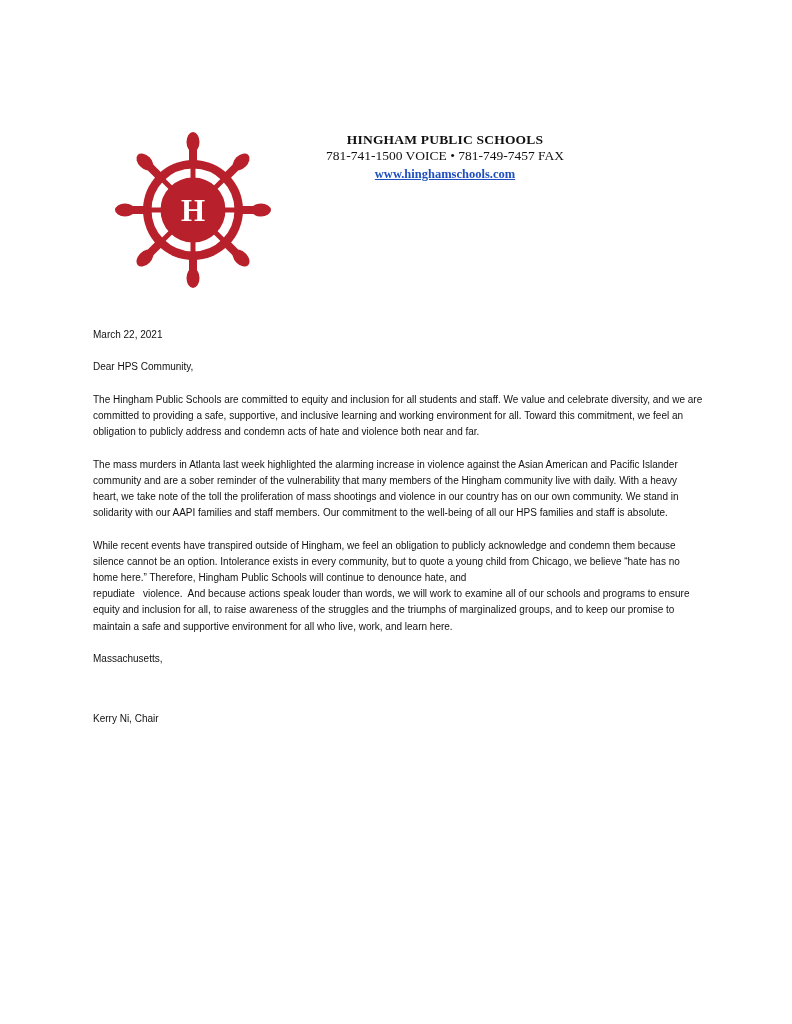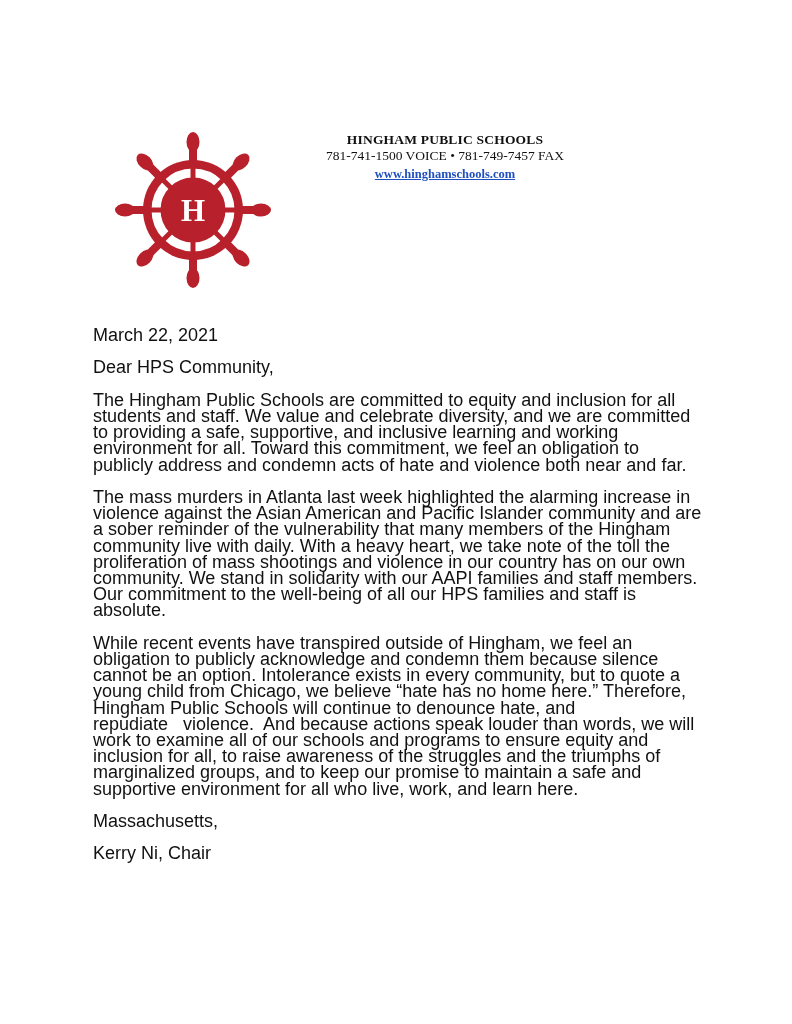--- a/index.html
+++ b/index.html
@@ -48,33 +48,34 @@
       color: #1f4fbf;
       text-decoration: underline;
       cursor: pointer;
       font-weight: bold;
     }
     .letter {
       position: absolute;
       left: 93px;
       top: 327px;
       width: 610px;
-      font-size: 18px;
+      font-size: 10px;
       line-height: 16.2px;
     }
     .letter p {
       margin: 0 0 16.2px 0;
     }
     .date { margin-bottom: 16.2px; }
     .sig-row {
       display: flex;
       margin-bottom: 16.2px;
     }
     .sig-col {
       width: 326px;
+      margin-top: 28px;
     }
     .pre { white-space: pre-wrap; }
   </style>
 </head>
 <body>
 
 <div class="logo">
   <svg width="160" height="160" viewBox="0 0 160 160">
     <g fill="#b8202b" stroke="none">
 

